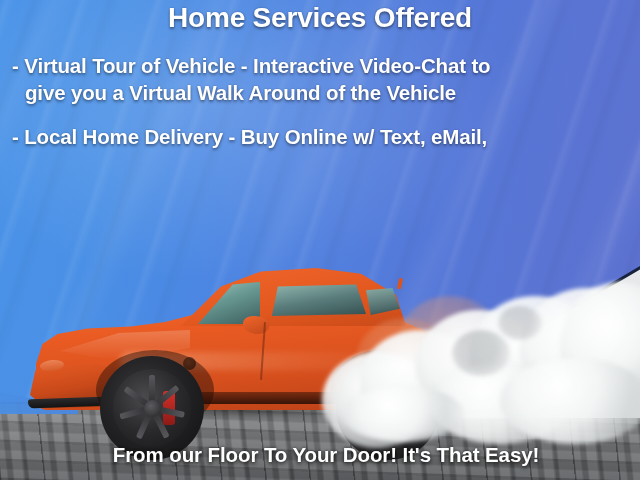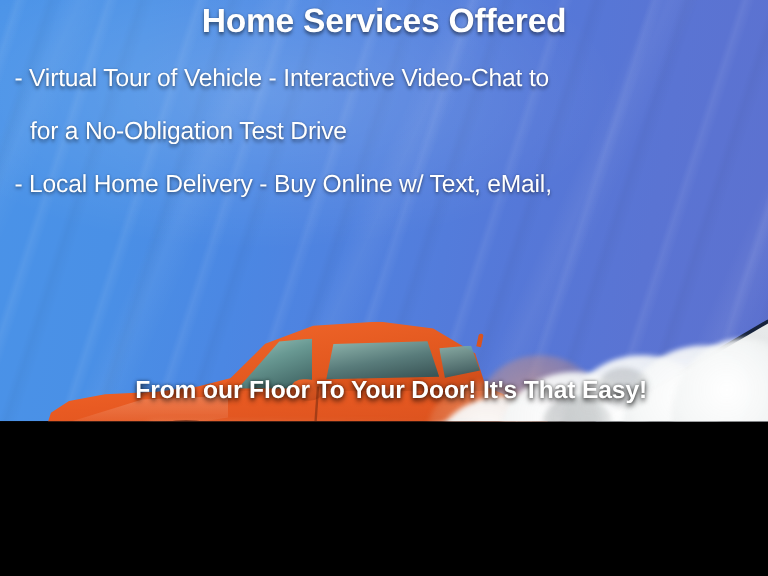--- a/index.html
+++ b/index.html
@@ -3,21 +3,21 @@
 <meta charset="utf-8">
 <style>
   html, body {
     margin: 0;
     padding: 0;
     background: #000;
   }
   #banner {
     position: relative;
     width: 640px;
-    height: 351px;
+    height: 480px;
     overflow: hidden;
     font-family: "Liberation Sans", sans-serif;
     user-select: none;
   }
 
   
   .bg-base {
     position: absolute;
     inset: 0;
     background:
@@ -324,21 +324,21 @@
   }
   .bullets {
     position: absolute;
     top: 52px;
     left: 12px;
     right: 12px;
   }
   .bullet {
     color: #ffffff;
     font-size: 20.5px;
-    font-weight: normal;
+    font-weight: bold;
     line-height: 27px;
     text-shadow: 0 2px 3px rgba(0,0,0,.38), 0 0 2px rgba(0,0,0,.25);
     margin-bottom: 17px;
     letter-spacing: -0.15px;
   }
   .bullet .l2 {
     display: block;
     padding-left: 13px;
   }
   .tagline {
@@ -426,23 +426,23 @@
   <div class="smoke-puff" style="left:344px; top:386px; width:120px; height:56px;"></div>
   <div class="smoke-puff dark" style="left:452px; top:330px; width:58px; height:46px; opacity:.5;"></div>
   <div class="smoke-puff dark" style="left:498px; top:306px; width:44px; height:34px; opacity:.45;"></div>
 
   <div class="text-layer">
     <div class="headline">Home Services Offered</div>
 
     <div class="bullets">
       <div class="bullet">
         <span>- Virtual Tour of Vehicle - Interactive Video-Chat to</span>
+        <span class="l2">give you a Virtual Walk Around of the Vehicle</span>
       </div>
       <div class="bullet">
-        <span class="l2">for a No-Obligation Test Drive</span>
       </div>
       <div class="bullet">
         <span>- Local Home Delivery - Buy Online w/ Text, eMail,</span>
       </div>
     </div>
 
     <div class="tagline">From our Floor To Your Door!  It's That Easy!</div>
   </div>
 
 </div>

